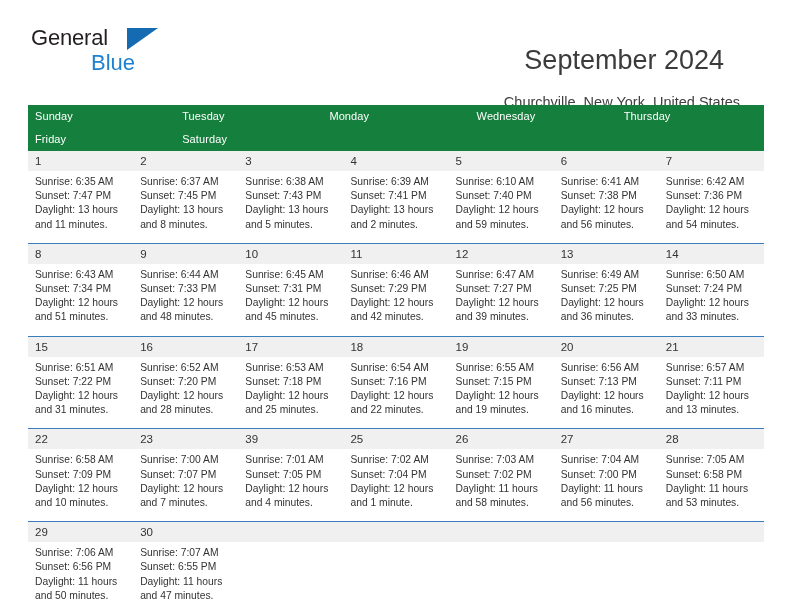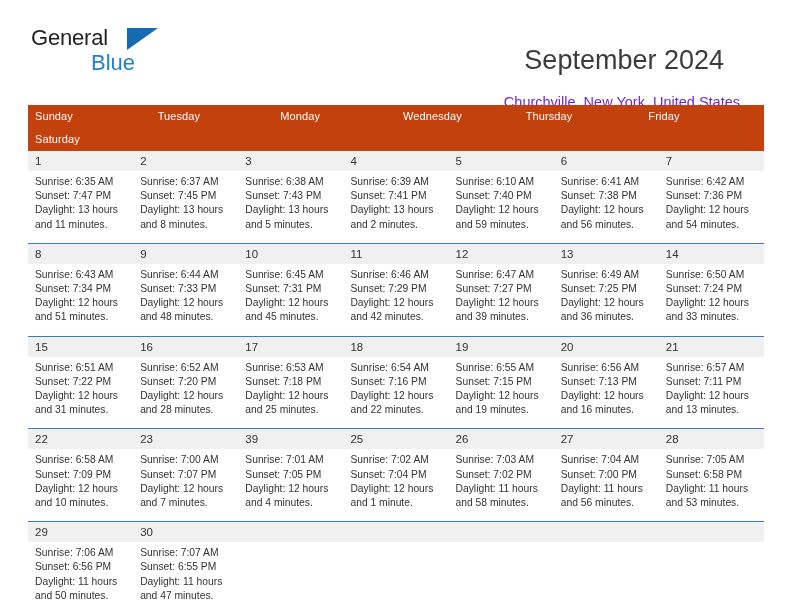--- a/index.html
+++ b/index.html
@@ -73,37 +73,37 @@
   .cal-title {
     font-size: 27px;
     font-weight: normal;
     color: #3b3b3b;
     line-height: 32px;
     margin: 16px;
     white-space: nowrap;
   }
   .cal-subtitle {
     font-size: 14.5px;
-    color: #6d28d9;
+    color: #404040;
     line-height: 20px;
     margin: 6px 0 0 0;
     white-space: nowrap;
   }
 
   
   .calendar {
     position: absolute;
     left: 28px;
     top: 105px;
     width: 736px;
   }
   .weekdays {
     display: grid;
-    grid-template-columns: repeat(6, 1fr);
-    background: #c2410c;
+    grid-template-columns: repeat(5, 1fr);
+    background: #15803d;
   }
   .weekday {
     color: #ffffff;
     font-size: 11px;
     padding: 5px 0 5px 7px;
     box-sizing: border-box;
     line-height: 13px;
     letter-spacing: 0.1px;
   }
 

